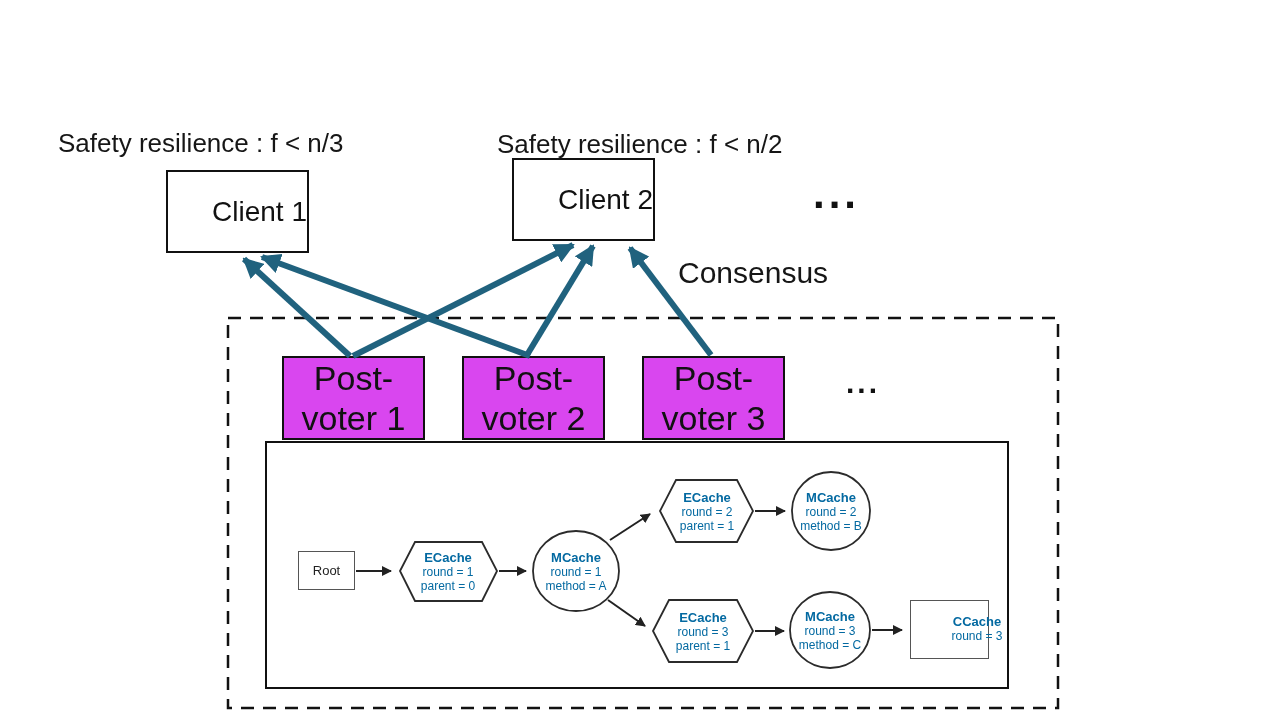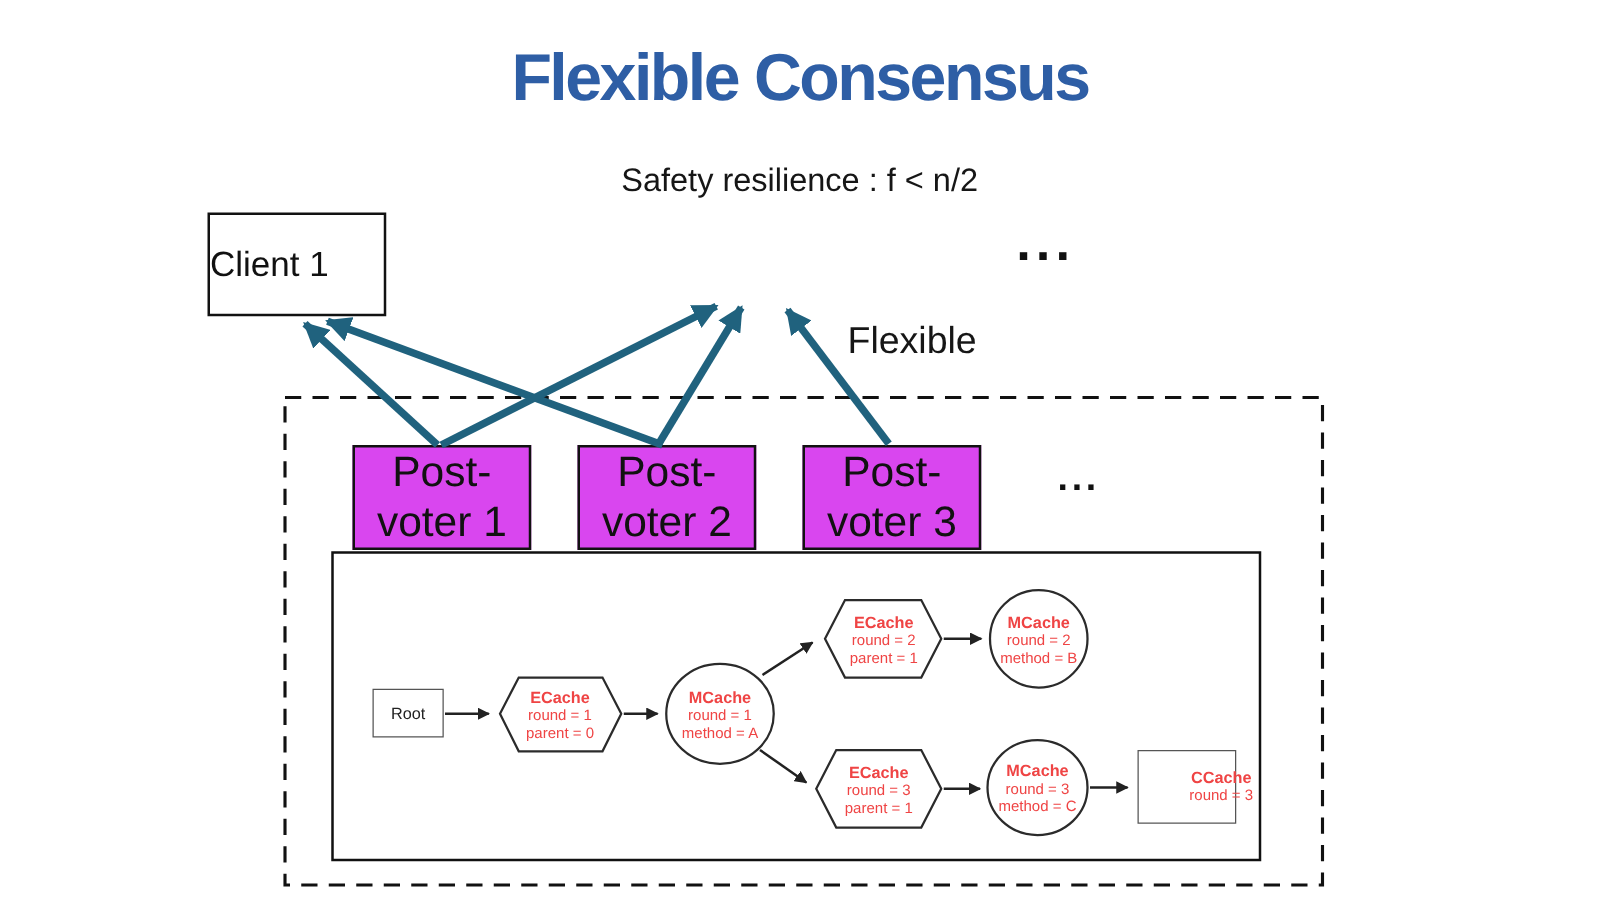--- a/index.html
+++ b/index.html
@@ -16,67 +16,70 @@
   
   .safety{font-size:26px;color:#161616;white-space:nowrap;}
   .safety-left{left:58px;top:128px;}
   .safety-right{left:497px;top:129px;}
   .messages{left:678px;top:256px;font-size:30px;color:#161616;}
   .dots-big{left:813px;top:170px;font-size:42px;font-weight:700;letter-spacing:4px;color:#111;}
   .dots-small{left:846px;top:366px;font-size:30px;font-weight:700;letter-spacing:3px;color:#111;}
   
   .client-box{
     width:139px;height:79px;border:2.5px solid #111;background:#fff;
-    display:flex;align-items:center;justify-content:flex-start;font-size:28px;
+    display:flex;align-items:center;justify-content:flex-end;font-size:28px;
   }
   .client1{left:166px;top:170px;}
   .client2{left:512px;top:158px;}
   .pv-box{
     width:139px;height:80px;border:2px solid #111;background:#d946ef;
     display:flex;flex-direction:column;align-items:center;justify-content:center;
     font-size:34px;line-height:40px;text-align:center;
   }
   .pv1{left:282px;top:356px;}
   .pv2{left:462px;top:356px;}
   .pv3{left:642px;top:356px;}
   .inner-box{left:265px;top:441px;width:740px;height:244px;border:2px solid #111;background:#fff;}
   .root-box{
     left:298px;top:551px;width:55px;height:37px;border:1.5px solid #555;background:#fff;
     display:flex;align-items:center;justify-content:center;font-size:13px;color:#222;text-align:right;
   }
   .ccache-box{left:910px;top:600px;width:77px;height:57px;border:1.5px solid #555;background:#fff;}
   
   .node-label{
-    width:110px;text-align:center;line-height:14px;font-size:12px;color:#ef4444;
+    width:110px;text-align:center;line-height:14px;font-size:12px;color:#0369a1;
     pointer-events:none;
   }
   .node-label .nm{font-weight:700;font-size:13px;display:block;}
   .node-label .ln{display:block;}
   .nl0{left:393px;top:551px;}
   .nl1{left:521px;top:551px;}
   .nl2{left:652px;top:491px;}
   .nl3{left:776px;top:491px;}
   .nl4{left:648px;top:611px;}
   .nl5{left:775px;top:610px;}
   .nl6{left:922px;top:615px;}
   svg.overlay{position:absolute;left:0;top:0;pointer-events:none;}
 </style>
 </head>
 <body>
 
 <div class="slide">
 
-  <div class="abs title">Flexible Consensus</div>
 
+  <div class="abs safety safety-left">Safety resilience : f &lt; n/3</div>
   <div class="abs safety safety-right">Safety resilience : f &lt; n/2</div>
   <div class="abs dots-big">...</div>
-  <div class="abs messages">Flexible</div>
+  <div class="abs messages">Consensus</div>
 
   <div class="abs client-box client1">
     <span>Client 1</span>
+  </div>
+  <div class="abs client-box client2">
+    <span>Client 2</span>
   </div>
 
   <div class="abs pv-box pv1">
     <span>Post-</span>
     <span>voter 1</span>
   </div>
   <div class="abs pv-box pv2">
     <span>Post-</span>
     <span>voter 2</span>
   </div>

